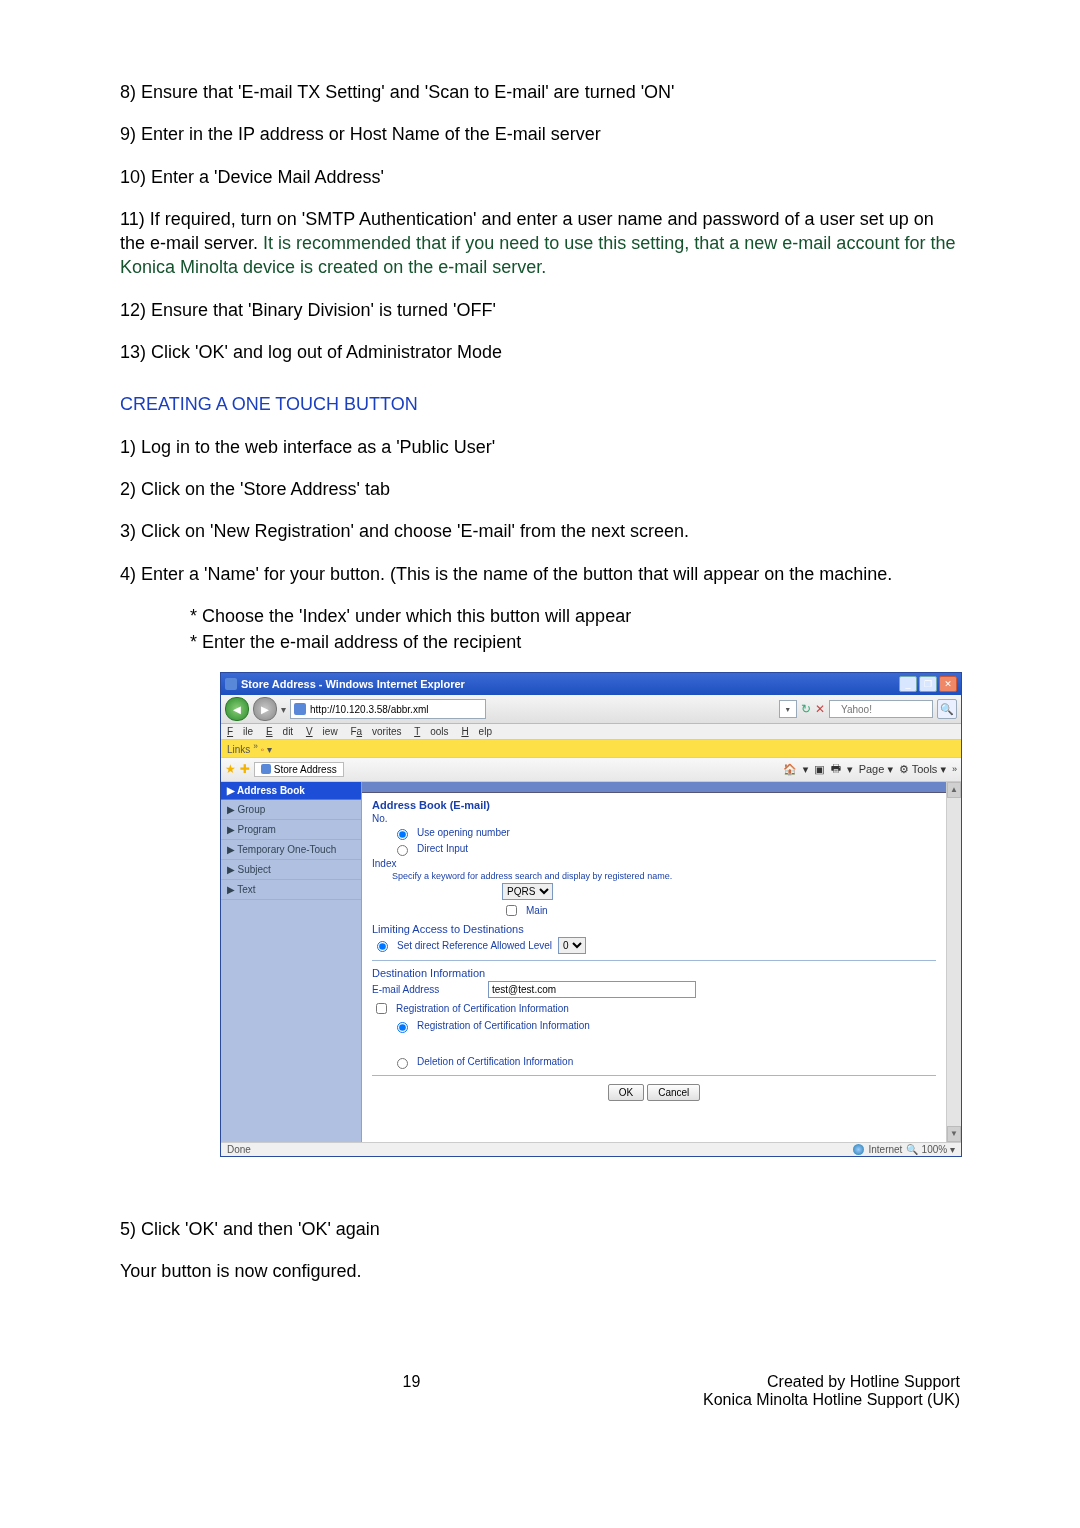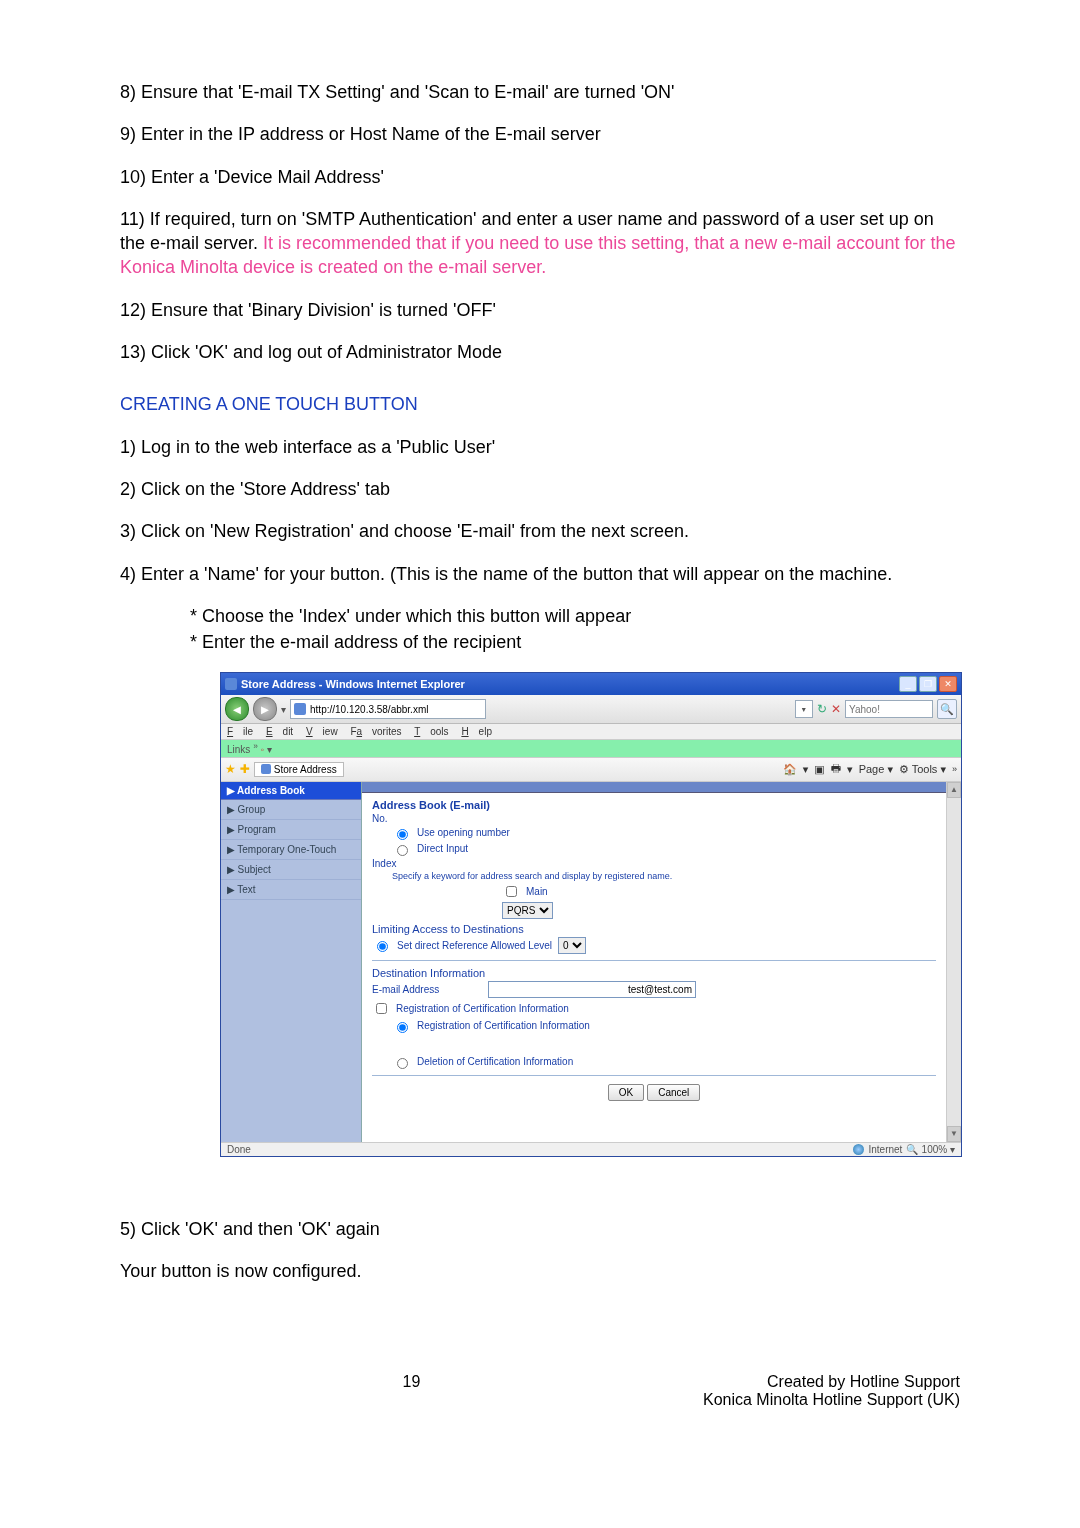--- a/index.html
+++ b/index.html
@@ -6,21 +6,21 @@
     margin: 0;
     padding: 80px 120px 60px 120px;
     font-family: Arial, Helvetica, sans-serif;
     font-size: 18px;
     color: #000;
     background: #fff;
     width: 1080px;
     box-sizing: border-box;
   }
   p { margin: 0 0 18px 0; line-height: 1.35; }
-  .blue { color: #ec4899; }
+  .blue { color: #14532d; }
   .section-title { color: #1a3fbf; margin-top: 28px; margin-bottom: 18px; }
   .indent { margin-left: 70px; }
   .page-footer {
     margin-top: 90px;
     display: flex;
     justify-content: space-between;
     font-size: 16px;
   }
   .page-footer .left { flex:1; text-align:center; }
   .page-footer .right { text-align:right; }
@@ -49,26 +49,26 @@
   .ie-nav {
     background: linear-gradient(#f5f5f5,#e0e0e0);
     display:flex; align-items:center; padding:2px 4px; gap:4px; border-bottom:1px solid #bbb;
   }
   .nav-btn { width:22px; height:22px; border-radius:11px; background:radial-gradient(#8bd07a,#2a8a2a); border:1px solid #2a7a2a; display:flex; align-items:center; justify-content:center; color:#fff; font-size:13px; }
   .addr-box { flex:0 0 auto; display:flex; align-items:center; gap:2px; border:1px solid #9ab; background:#fff; padding:0 3px; height:18px; }
   .addr-box .ie-ico { width:12px;height:12px;background:#5a88d8;border-radius:2px; }
   .addr-box input { border:none; font-size:10px; width:170px; outline:none; }
   .search-grp { margin-left:auto; display:flex; align-items:center; gap:4px; }
   .search-grp .sel { width:16px;height:16px;border:1px solid #9ab;background:#fff;font-size:8px;display:flex;align-items:center;justify-content:center;color:#555; }
-  .search-grp input { border:1px solid #9ab; height:16px; width:80px; font-size:10px; padding:0 3px; }
+  .search-grp input { border:1px solid #9ab; height:16px; width:80px; font-size:10px; padding:0 11px; }
   .mag { width:18px;height:18px;border:1px solid #9ab;background:#eaf0ff;border-radius:2px;display:flex;align-items:center;justify-content:center;font-size:11px;color:#336; }
   .ie-menu { background:#f0f0f0; padding:2px 6px; font-size:10px; color:#333; border-bottom:1px solid #ccc; }
   .ie-menu span { margin-right:10px; }
   .ie-menu .u { text-decoration: underline; }
-  .links-row { background:#86efac; padding:1px 6px; font-size:10px; color:#555; border-bottom:1px solid #ccc; }
+  .links-row { background:#fde047; padding:1px 6px; font-size:10px; color:#555; border-bottom:1px solid #ccc; }
   .links-row .bullet { color:#c33; font-size:10px; }
   .tabbar {
     background:linear-gradient(#f8f8f8,#e8e8e8); display:flex; align-items:center; padding:2px 4px; border-bottom:1px solid #ccc; gap:4px;
   }
   .star { color:#f5b301; font-size:12px; }
   .tab { border:1px solid #bbb; background:#fff; padding:1px 6px; display:flex; align-items:center; gap:3px; font-size:10px; }
   .tab .ie-ico { width:10px;height:10px;background:#5a88d8;border-radius:2px; }
   .tb-right { margin-left:auto; display:flex; align-items:center; gap:6px; color:#333; }
   .tb-right .ico { font-size:11px; }
   .content-area { display:flex; min-height:360px; }
@@ -203,39 +203,39 @@
         <input type="radio" class="radio" style="">
         <span>Direct Input</span>
       </div>
       <div class="formrow">
         <span class="lbl">Index</span>
       </div>
       <div class="formrow" style="margin-left:20px;color:#1a3fa8;font-size:9px">
         <span>Specify a keyword for address search and display by registered name.</span>
       </div>
       <div class="formrow" style="margin-left:130px">
+        <select><option>PQRS</option></select>
+      </div>
+      <div class="formrow" style="margin-left:130px">
         <input type="checkbox" class="chk" style="">
         <span>Main</span>
-      </div>
-      <div class="formrow" style="margin-left:130px">
-        <select><option>PQRS</option></select>
       </div>
 
       <div style="margin-top:4px">Limiting Access to Destinations</div>
       <div class="formrow">
         <input type="radio" class="radio" checked="" style="">
         <span>Set direct Reference Allowed Level</span>
         <select><option>0</option></select>
       </div>
 
       <div class="hr"></div>
       <div>Destination Information</div>
       <div class="formrow">
         <span class="lbl">E-mail Address</span>
-        <input type="text" style="width: 200px; text-align: right;" value="test@test.com">
+        <input type="text" style="width: 200px;" value="test@test.com">
       </div>
       <div class="formrow">
         <input type="checkbox" class="chk" style="">
         <span>Registration of Certification Information</span>
       </div>
       <div class="formrow" style="margin-left:20px">
         <input type="radio" class="radio" checked="" style="">
         <span>Registration of Certification Information</span>
       </div>
       <div class="formrow" style="margin-left:20px;margin-top:22px">

